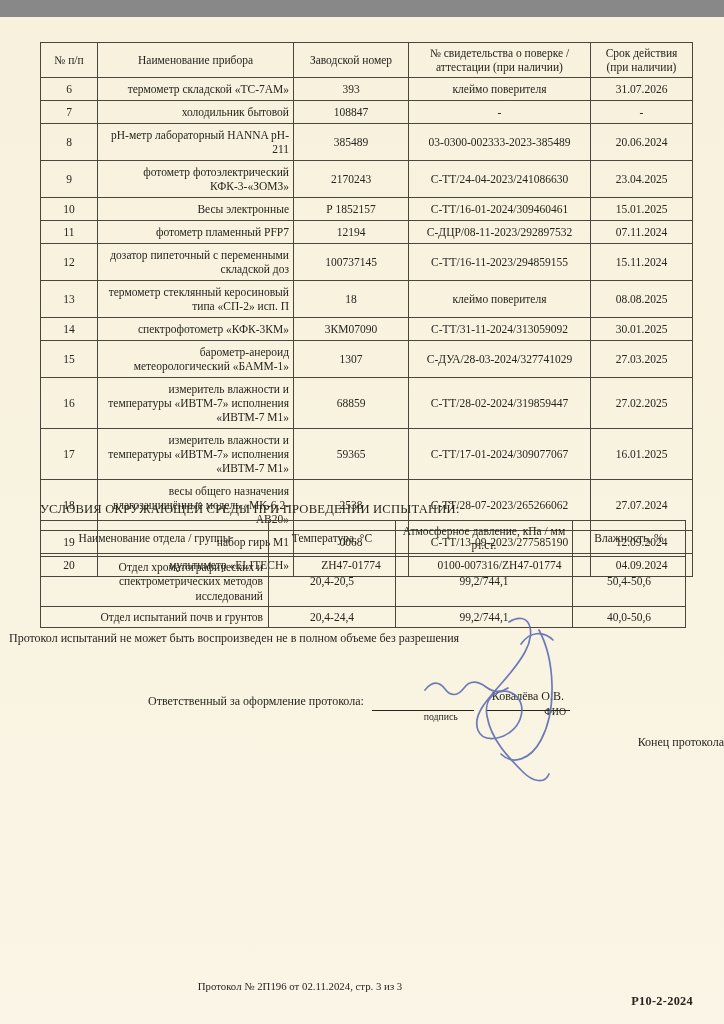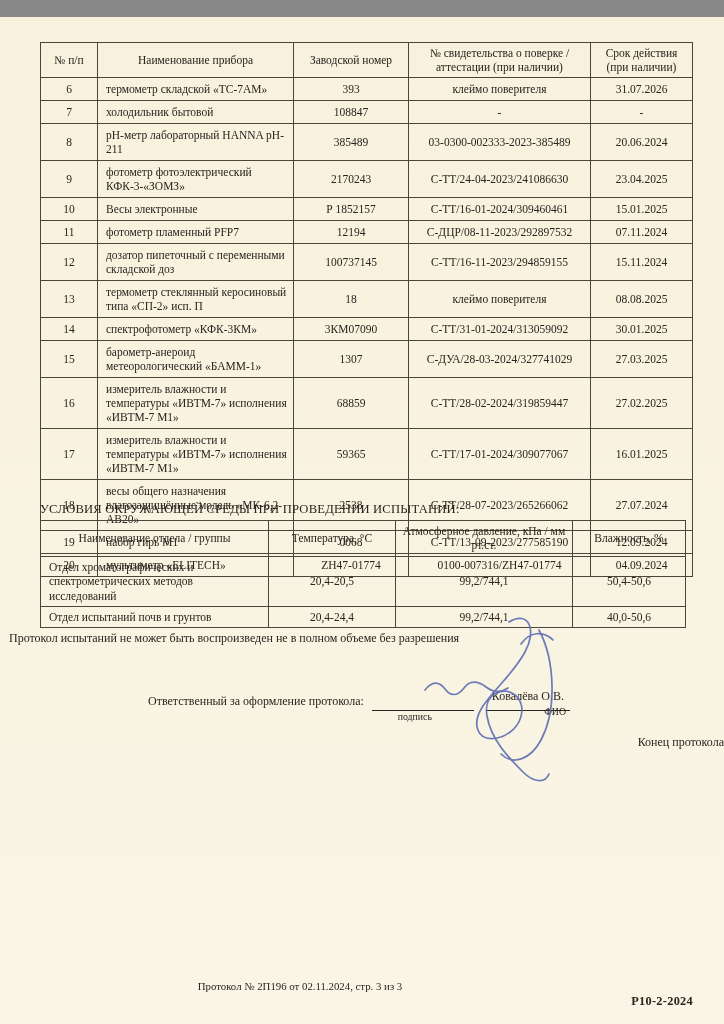--- a/index.html
+++ b/index.html
@@ -21,21 +21,21 @@
   .tbl-instruments th { text-align:center; padding:3px 3px; }
   .tbl-instruments td { padding:4px 4px; }
 
   
   .tbl-environment { position:absolute; left:40px; top:503px; width:645px; font-size:11.5px; line-height:1.25; }
   .tbl-environment th { text-align:center; padding:3px 3px; }
   .tbl-environment td { padding:3px 5px; }
 
   .col-num, .col-serial, .col-certificate, .col-valid_until,
   .col-temperature, .col-pressure, .col-humidity { text-align:center; }
-  .col-name, .col-department { text-align:left; padding-left:8px !important; }
+  .col-name, .col-department { text-align:right; padding-left:8px !important; }
 
   .env-title {
     position:absolute; top:485px; left:40px; width:645px;
     font-size:12.6px; letter-spacing:0.2px;
   }
 
   .disclaimer {
     position:absolute; top:614px; left:9px; width:724px;
     text-align:left; font-size:12px; line-height:1.25;
   }
@@ -45,21 +45,21 @@
     display:flex; align-items:flex-end; font-size:12px;
   }
   .responsible .label { padding-bottom:2px; }
   .sig-slot {
     width:102px; margin-left:8px; height:16px; position:relative;
     border-bottom:1.3px solid #26251e;
   }
   .sig-slot .caption, .name-slot .caption {
     position:absolute; top:17px; font-size:9.8px; color:#26251e;
   }
-  .sig-slot .caption { left:0; right:16px; text-align:center; }
+  .sig-slot .caption { left:0; right:16px; text-align:right; }
   .name-slot {
     margin-left:12px; position:relative;
     border-bottom:1.3px solid #26251e; padding:0 6px 6px 6px;
   }
   .name-slot .caption { right:4px; }
 
   .end-protocol {
     position:absolute; top:718px; left:0; width:724px;
     text-align:right; font-size:12px;
   }
@@ -154,21 +154,21 @@
           <td class="col-num">13</td>
           <td class="col-name">термометр стеклянный керосиновый типа «СП-2» исп. П</td>
           <td class="col-serial">18</td>
           <td class="col-certificate">клеймо поверителя</td>
           <td class="col-valid_until">08.08.2025</td>
         </tr>
         <tr>
           <td class="col-num">14</td>
           <td class="col-name">спектрофотометр «КФК-3КМ»</td>
           <td class="col-serial">3КМ07090</td>
-          <td class="col-certificate">С-ТТ/31-01-2024/313059092</td>
+          <td class="col-certificate">С-ТТ/31-11-2024/313059092</td>
           <td class="col-valid_until">30.01.2025</td>
         </tr>
         <tr>
           <td class="col-num">15</td>
           <td class="col-name">барометр-анероид метеорологический «БАММ-1»</td>
           <td class="col-serial">1307</td>
           <td class="col-certificate">С-ДУА/28-03-2024/327741029</td>
           <td class="col-valid_until">27.03.2025</td>
         </tr>
         <tr>

